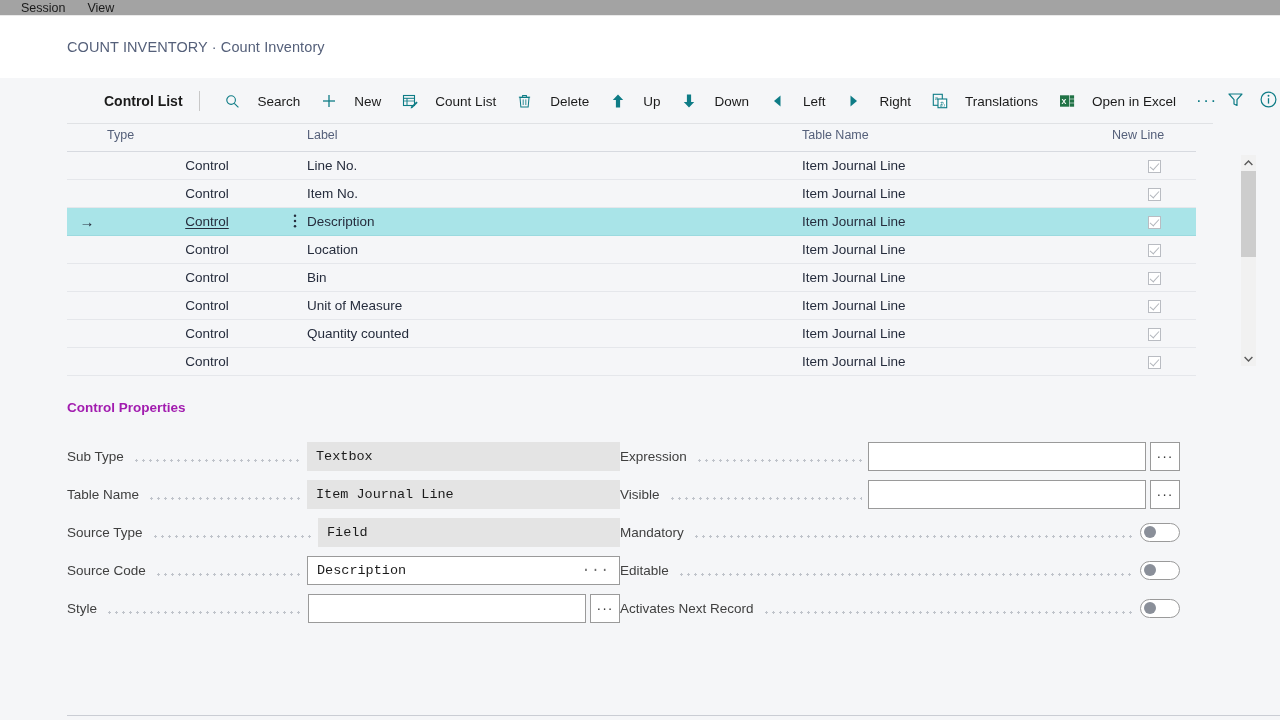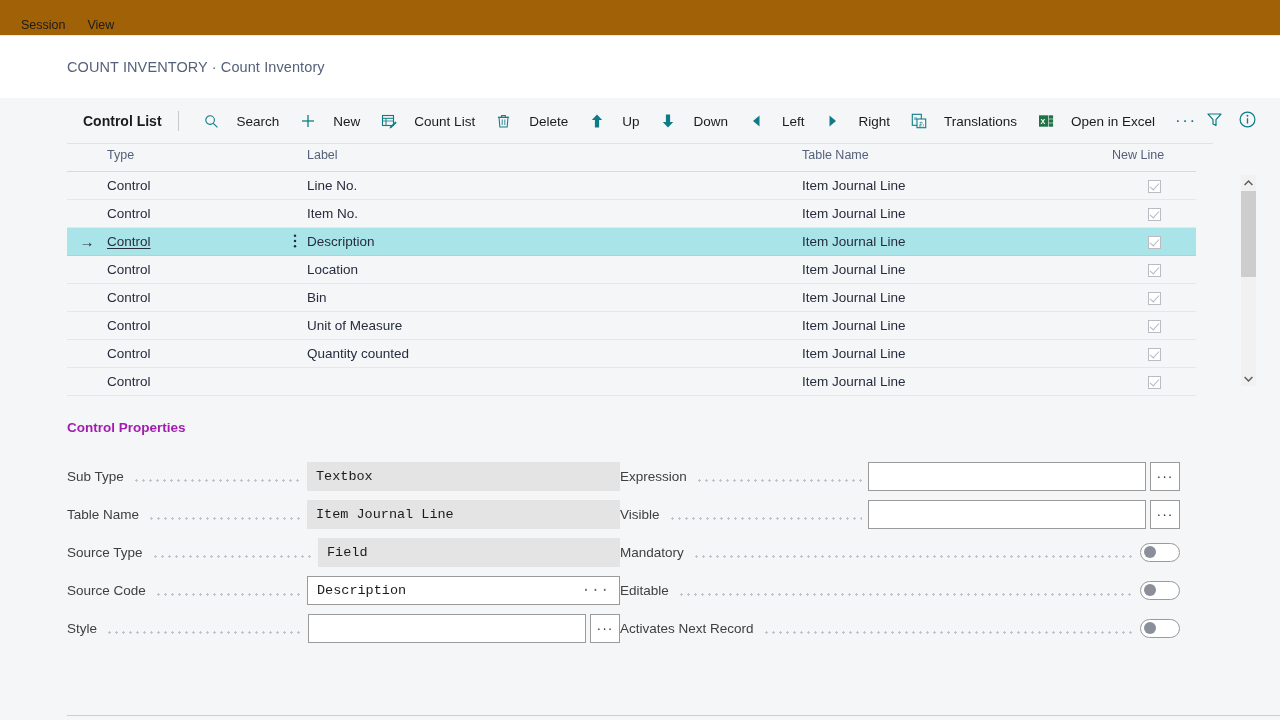--- a/index.html
+++ b/index.html
@@ -7,24 +7,24 @@
     margin: 0; padding: 0;
     width: 1280px; height: 720px;
     overflow: hidden;
     background: #F5F6F8;
     font-family: "Liberation Sans", sans-serif;
     color: #252525;
   }
 
   
   .menubar {
-    height: 36px;
-    background: #a16207;
-    display: flex;
-    align-items: flex-end;
+    height: 16px;
+    background: #a3a3a3;
+    display: flex;
+    align-items: center;
     padding-left: 10px;
     border-bottom: 1px solid #EAEAEA;
   }
   .menubar .mi {
     font-size: 12.5px;
     color: #1B1B1B;
     padding: 3px 11px;
     cursor: default;
   }
 
@@ -41,21 +41,21 @@
     color: #55607A;
     letter-spacing: .1px;
   }
 
   
   .toolbar {
     height: 46px;
     background: #F5F6F8;
     display: flex;
     align-items: center;
-    padding: 0 0 0 83px;
+    padding: 0 0 0 104px;
     position: relative;
   }
   .toolbar-inner {
     display: flex;
     align-items: center;
     flex: 1;
     height: 100%;
   }
   .tb-title {
     font-size: 14px;
@@ -126,21 +126,21 @@
     vertical-align: middle;
   }
   .c-arrow { width: 40px; }
   .c-type  { width: 200px; }
   .c-label { width: 495px; }
   .c-table { width: 310px; }
   .c-new   { width: 84px; text-align: center; }
   th.c-new { text-align: left; padding-left: 2px; }
   th.c-type { padding-left: 40px; }
 
-  td.c-type { padding-left: 40px; position: relative; }
+  td.c-type { padding-left: 40px; position: relative; text-align: center; }
   tr.sel {
     background: #A9E4E8;
   }
   tr.sel td { border-bottom-color: #9BDADF; }
   tr.sel .type-txt {
     text-decoration: underline;
     text-underline-offset: 2px;
   }
   .rowarrow {
     display: block;

